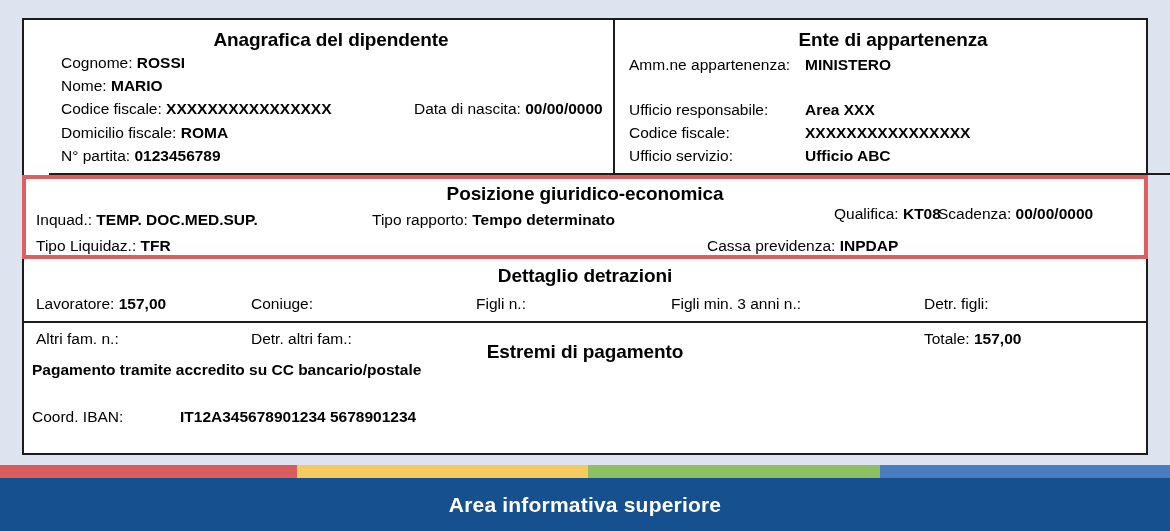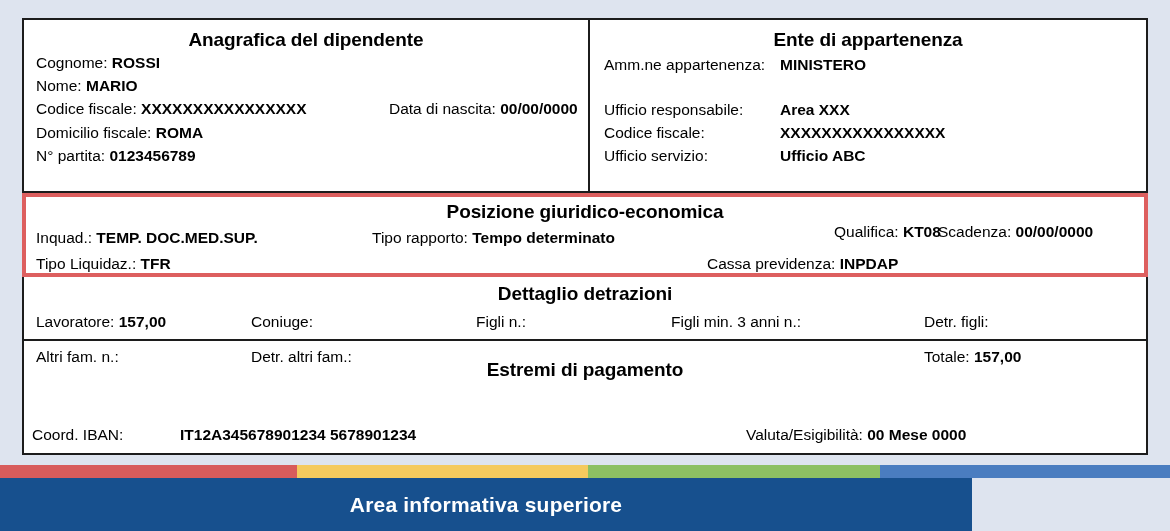--- a/index.html
+++ b/index.html
@@ -30,21 +30,21 @@
 
   .row {
     display: flex;
     width: 100%;
     position: relative;
   }
 
   .row-sep { border-bottom: 2px solid #1c1c1c; }
 
   
-  .row-top { height: 173px; }
+  .row-top { height: 155px; margin-left: 25px; }
 
   .panel {
     position: relative;
     height: 100%;
     padding-top: 7px;
   }
   .panel-left  { width: 566px; border-right: 2px solid #1c1c1c; }
   .panel-right { width: 556px; }
 
   .section-title {
@@ -141,21 +141,21 @@
   .stripe-red    { width: 297px; background: #d85c5c; }
   .stripe-yellow { width: 291px; background: #f5ca5e; }
   .stripe-green  { width: 292px; background: #8cc063; }
   .stripe-blue   { width: 290px; background: #4a7dc0; }
 
   
   .footer {
     position: absolute;
     left: 0;
     top: 478px;
-    width: 972px;
+    width: 1170px;
     height: 53px;
     background: #17508e;
     display: flex;
     align-items: center;
     justify-content: center;
   }
   .footer-text {
     color: #ffffff;
     font-size: 21px;
     font-weight: bold;
@@ -301,29 +301,26 @@
         <span>Totale:</span>
         <b>157,00</b>
       </div>
     </div>
   </div>
 
   <div class="row row-estremi">
     <div style="width:100%;position:relative;">
       <div class="section-title es-title">Estremi di pagamento</div>
 
+      <div class="f es1">Pagamento tramite accredito su CC bancario/postale</div>
 
       <div class="f es2">Coord. IBAN:</div>
 
       <div class="f es3">IT12A345678901234 5678901234</div>
 
-      <div class="f es4">
-        <span>Valuta/Esigibilità:</span>
-        <b>00 Mese 0000</b>
-      </div>
     </div>
   </div>
 
 </div>
 
 <div class="stripe-bar">
   <div class="stripe stripe-red"></div>
   <div class="stripe stripe-yellow"></div>
   <div class="stripe stripe-green"></div>
   <div class="stripe stripe-blue"></div>

